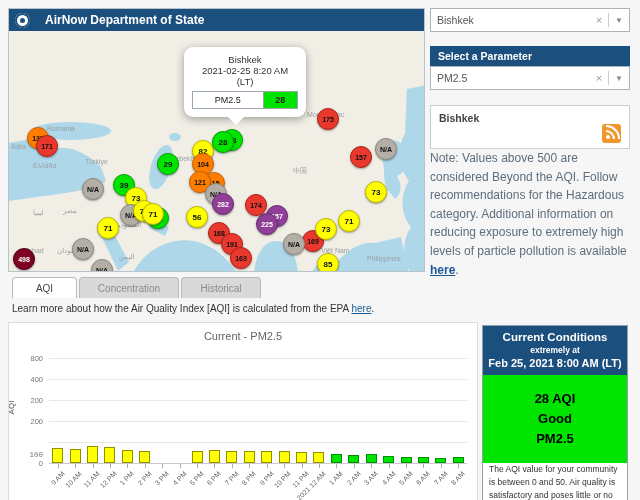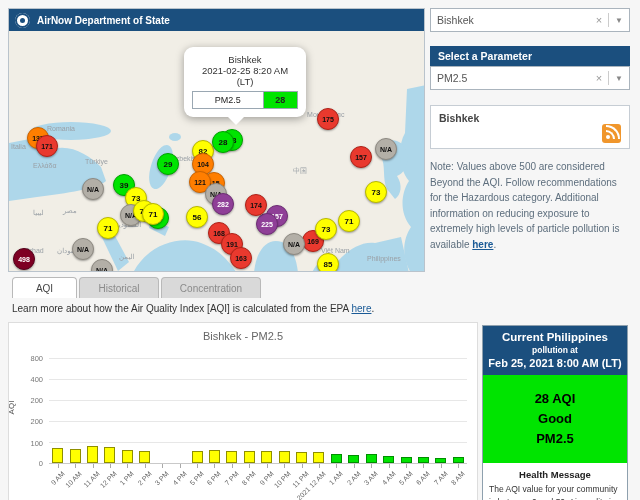--- a/index.html
+++ b/index.html
@@ -4,21 +4,21 @@
 <style>
   html,body{margin:0;padding:0;}
   body{font-family:"Liberation Sans",sans-serif;background:#f6f6f6;}
   .page{position:relative;width:640px;height:500px;overflow:hidden;background:#f6f6f6;}
 
   
   .map-panel{position:absolute;left:8px;top:8px;width:417px;height:264px;background:#fff;border:1px solid #b9c3cc;box-sizing:border-box;}
   .map-header{height:22px;background:#1b4f7e;display:flex;align-items:center;padding:0 6px;gap:7px;}
   .seal{width:15px;height:15px;border-radius:50%;background:#fff;box-shadow:inset 0 0 0 2px #1b4f7e;display:flex;align-items:center;justify-content:center;flex:0 0 auto;}
   .seal-inner{width:5px;height:5px;border-radius:50%;background:#1b4f7e;}
-  .map-title{color:#fff;font-size:10px;font-weight:bold;}
+  .map-title{color:#fff;font-size:12px;font-weight:bold;margin-left:8px;}
   .map{position:relative;width:100%;height:240px;background:#f1eee6;overflow:hidden;}
   .water{position:absolute;left:0;top:0;width:417px;height:242px;}
   .maplabel{position:absolute;font-size:7px;color:#9aa0a6;white-space:nowrap;}
   .marker{position:absolute;width:22px;height:22px;border-radius:50%;display:flex;align-items:center;justify-content:center;font-weight:bold;font-size:8px;color:#101010;box-shadow:0 1px 2px rgba(0,0,0,.35);box-sizing:border-box;border:1px solid rgba(0,0,0,.25);cursor:pointer;}
   .marker.small{font-size:7px;}
   .m-green{background:#00e400;border-color:#00a300;}
   .m-yellow{background:#ffff00;border-color:#b9b900;}
   .m-orange{background:#ff7e00;border-color:#cc6400;}
   .m-red{background:#e9392e;border-color:#b02218;}
   .m-purple{background:#8f3f97;border-color:#6e2d75;color:#fff;}
@@ -43,21 +43,21 @@
   .sb-clear{color:#999;font-size:11px;padding:0 6px;cursor:pointer;}
   .sb-sep{width:1px;height:14px;background:#ccc;}
   .sb-caret{color:#888;font-size:8px;padding-left:6px;cursor:pointer;}
   .sb-gap{height:14px;}
   .feed-box{margin-top:15px;background:#fff;border:1px solid #c6cdd4;height:44px;position:relative;padding:6px 8px;box-sizing:border-box;}
   .feed-city{font-size:10.5px;font-weight:600;color:#444;}
   .rss{position:absolute;right:8px;bottom:5px;width:19px;height:19px;background:#f0962c;border-radius:3px;overflow:hidden;cursor:pointer;}
   .rss .dot{position:absolute;left:4px;bottom:4px;width:4px;height:4px;border-radius:50%;background:#fff;}
   .rss .arc1{position:absolute;left:4px;bottom:4px;width:7px;height:7px;border:2.5px solid #fff;border-left:none;border-bottom:none;border-radius:0 100% 0 0;}
   .rss .arc2{position:absolute;left:4px;bottom:4px;width:12px;height:12px;border:2.5px solid #fff;border-left:none;border-bottom:none;border-radius:0 100% 0 0;}
-  .note{margin-top:10px;font-size:10px;line-height:1.55;color:#5d6e7d;}
+  .note{font-size:12px;line-height:1.55;color:#5d6e7d;}
   .note a{color:#1a5a96;font-weight:bold;text-decoration:underline;cursor:pointer;}
 
   
   .tabs{position:absolute;left:12px;top:277px;display:flex;gap:2px;height:21px;}
   .tab{border:1px solid #b9b9b9;border-bottom:none;border-radius:4px 4px 0 0;background:#d9d9d9;color:#8b8b8b;font-size:10px;display:flex;align-items:center;justify-content:center;cursor:pointer;}
   .tab.active{background:#fff;color:#444;}
   .tab.t0{width:63px;}.tab.t1{width:98px;}.tab.t2{width:78px;}
   .learn{position:absolute;left:12px;top:303px;font-size:10px;color:#333;}
   .learn a{color:#1a5a96;text-decoration:underline;cursor:pointer;}
 
@@ -208,32 +208,32 @@
         <span class="arc2"></span>
           <span class="arc1"></span>
           <span class="dot"></span>
       </div>
     </div>
     <div class="note"><span>Note: Values above 500 are considered Beyond the AQI. Follow recommendations for the Hazardous category. Additional information on reducing exposure to extremely high levels of particle pollution is available </span><a>here</a><span>.</span></div>
   </div>
 
   <div class="tabs" id="tabs">
       <div class="tab t0 active">AQI</div>
+      <div class="tab t1">Concentration</div>
       <div class="tab t2">Historical</div>
-      <div class="tab t1">Concentration</div>
     </div>
   <div class="learn"><span>Learn more about how the Air Quality Index [AQI] is calculated from the EPA </span><a>here</a><span>.</span></div>
 
   <div class="chart-card" id="chart">
-    <div class="chart-title">Bishkek - PM2.5</div>
+    <div class="chart-title">Current - PM2.5</div>
     <div class="ylab">AQI</div>
     <div class="axis"></div>
   <div class="ytick" style="top: 136px;">0</div>
       <div class="gridline" style="top: 119px;"></div>
-      <div class="ytick" style="top: 116px;">100</div>
+      <div class="ytick" style="top: 128px; font-family: Liberation Mono, monospace;">100</div>
       <div class="gridline" style="top: 98px;"></div>
       <div class="ytick" style="top: 94px;">200</div>
       <div class="gridline" style="top: 77px;"></div>
       <div class="ytick" style="top: 73px;">200</div>
       <div class="gridline" style="top: 56px;"></div>
       <div class="ytick" style="top: 52px;">400</div>
       <div class="gridline" style="top: 35px;"></div>
       <div class="ytick" style="top: 31px;">800</div>
       <div class="xtickmark" style="left: 48.7083px;"></div>
       <div class="xlab" style="left: 51.7083px;">9 AM</div>
@@ -302,26 +302,25 @@
       <div class="xtickmark" style="left: 431.875px;"></div>
       <div class="xlab" style="left: 434.875px;">7 AM</div>
       <div class="bar g" style="left: 426.375px; top: 134.54px; height: 5.46px;"></div>
       <div class="xtickmark" style="left: 449.292px;"></div>
       <div class="xlab" style="left: 452.292px;">8 AM</div>
       <div class="bar g" style="left: 443.792px; top: 134.12px; height: 5.88px;"></div>
     </div>
 
   <div class="cc">
     <div class="cc-head">
-      <div class="cc-title">Current Philippines</div>
-      <div class="cc-observed">pollution at</div>
+      <div class="cc-title">Current Conditions</div>
+      <div class="cc-observed">extremely at</div>
       <div class="cc-date">Feb 25, 2021 8:00 AM (LT)</div>
     </div>
     <div class="cc-green">
       <div class="cc-aqi">28 AQI</div>
       <div class="cc-cat">Good</div>
       <div class="cc-param">PM2.5</div>
     </div>
-    <div class="cc-health">Health Message</div>
     <div class="cc-text">The AQI value for your community is between 0 and 50. Air quality is satisfactory and poses little or no health risk.</div>
   </div>
 
 </div>
 
 </body></html>

